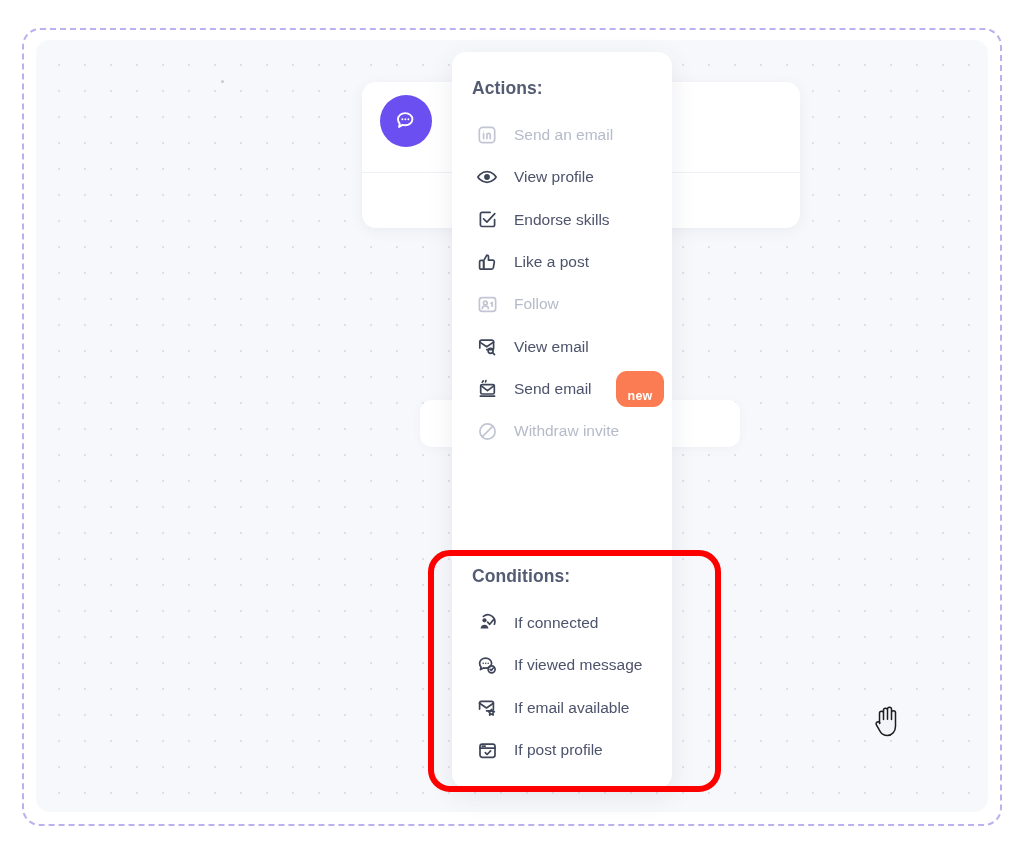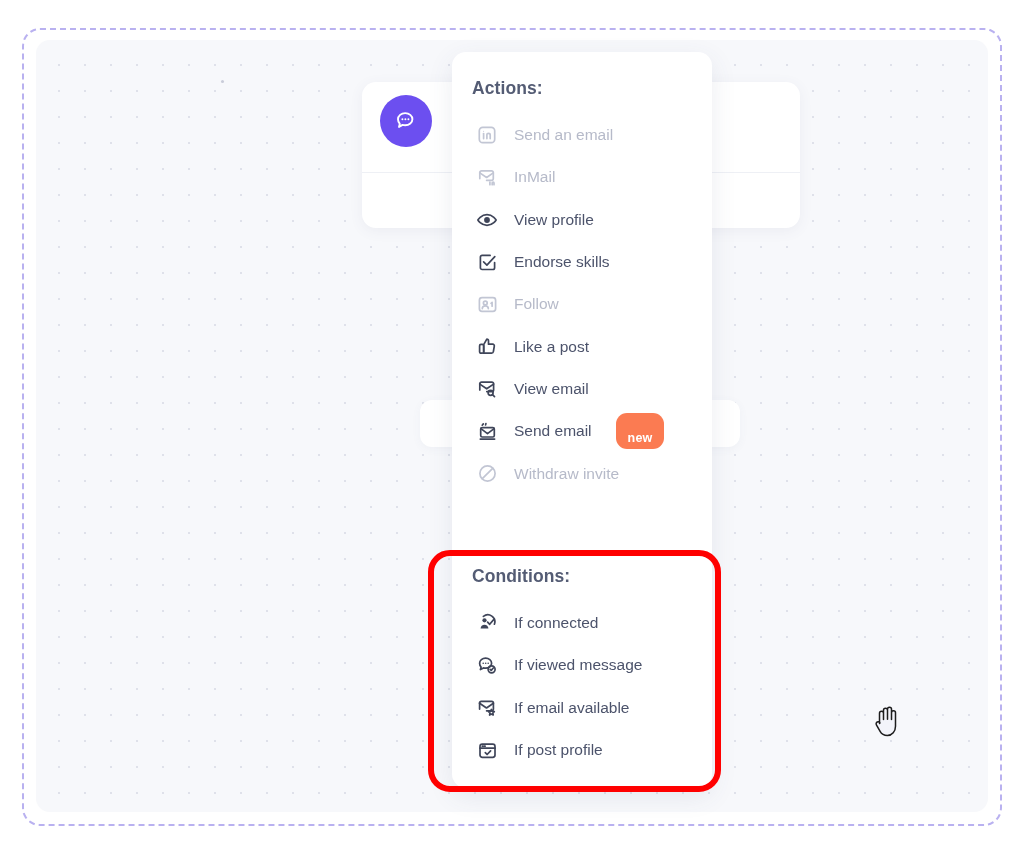--- a/index.html
+++ b/index.html
@@ -119,21 +119,21 @@
     border-radius: 22px;
     pointer-events: none;
     z-index: 40;
   }
 
   
   .popup {
     position: absolute;
     left: 452px;
     top: 52px;
-    width: 260px;
+    width: 220px;
     height: 736px;
     background: #ffffff;
     border-radius: 14px;
     box-shadow: 0 8px 26px rgba(70, 80, 120, 0.10);
     z-index: 30;
     padding: 0;
   }
 
   .section-title {
     font-size: 17.5px;
@@ -233,74 +233,61 @@
             <rect x="2.3" y="2.3" width="15.4" height="15.4" rx="3.4"></rect>
             <line x1="6.6" y1="8.6" x2="6.6" y2="13.6"></line>
             <circle cx="6.6" cy="6.2" r="0.55" fill="#c2c6d4" stroke="none"></circle>
             <path d="M9.9 13.6V9.6c0-.9.8-1.3 1.6-1.3s1.7.5 1.7 1.6v3.7"></path>
           </svg>
         </span>
         <span class="label">Send an email</span>
       </div>
 
 
-      <div class="menu-item disabled">
-        <span class="icon">
-          <svg width="21" height="21" viewBox="0 0 21 21">
-            <path d="M2.8 5.6a1.7 1.7 0 0 1 1.7-1.7h10.1a1.7 1.7 0 0 1 1.7 1.7v6a1.7 1.7 0 0 1-1.7 1.7H9.6"></path>
-            <path d="M2.8 5.9l6.8 4.6 6.7-4.6"></path>
-            <path d="M2.8 11.6v-6"></path>
-            <line x1="12.9" y1="15.1" x2="12.9" y2="17.7"></line>
-            <circle cx="12.9" cy="13.5" r="0.4" fill="#c2c6d4" stroke="none"></circle>
-            <path d="M15.2 17.7v-2c0-.5.4-.7.9-.7s.9.3.9.9v1.8"></path>
-          </svg>
-        </span>
-        <span class="label">InMail</span>
-      </div>
 
       <div class="menu-item">
         <span class="icon">
           <svg width="22" height="22" viewBox="0 0 22 22">
             <path d="M1.9 11S4.9 5.6 11 5.6 20.1 11 20.1 11 17.1 16.4 11 16.4 1.9 11 1.9 11z"></path>
             <circle cx="11" cy="11" r="2.9" fill="#3f4559" stroke="none"></circle>
           </svg>
         </span>
         <span class="label">View profile</span>
       </div>
 
       <div class="menu-item">
         <span class="icon">
           <svg width="21" height="21" viewBox="0 0 21 21">
             <path d="M17.6 10.6v5.2a1.7 1.7 0 0 1-1.7 1.7H5.1a1.7 1.7 0 0 1-1.7-1.7V5.1a1.7 1.7 0 0 1 1.7-1.7h8"></path>
             <path d="M6.6 9.9l3.3 3.2 7.9-8.4"></path>
           </svg>
         </span>
         <span class="label">Endorse skills</span>
+      </div>
+
+      <div class="menu-item">
+        <span class="icon">
+          <svg width="21" height="21" viewBox="0 0 21 21">
+            <path d="M6.7 17.2V8.6l3.1-5.5c.9 0 1.7.8 1.7 1.8v3.3h4.2c1 0 1.8.9 1.6 1.9l-.9 5.4c-.1.9-.9 1.7-1.8 1.7H6.7z"></path>
+            <rect x="2.6" y="8.4" width="4.1" height="8.8" rx="1.4"></rect>
+          </svg>
+        </span>
+        <span class="label">Like a post</span>
       </div>
 
       <div class="menu-item disabled">
         <span class="icon">
           <svg width="21" height="21" viewBox="0 0 21 21">
             <rect x="2.4" y="3.6" width="16.2" height="13.8" rx="2.6"></rect>
             <circle cx="8.3" cy="9" r="1.9"></circle>
             <path d="M5.3 14.6c0-1.6 1.4-2.7 3-2.7s3 1.1 3 2.7"></path>
             <path d="M14 9.3l1.1-.9v3.8"></path>
           </svg>
         </span>
         <span class="label">Follow</span>
-      </div>
-
-      <div class="menu-item">
-        <span class="icon">
-          <svg width="21" height="21" viewBox="0 0 21 21">
-            <path d="M6.7 17.2V8.6l3.1-5.5c.9 0 1.7.8 1.7 1.8v3.3h4.2c1 0 1.8.9 1.6 1.9l-.9 5.4c-.1.9-.9 1.7-1.8 1.7H6.7z"></path>
-            <rect x="2.6" y="8.4" width="4.1" height="8.8" rx="1.4"></rect>
-          </svg>
-        </span>
-        <span class="label">Like a post</span>
       </div>
 
       <div class="menu-item">
         <span class="icon">
           <svg width="21" height="21" viewBox="0 0 21 21">
             <path d="M2.8 5.8a1.7 1.7 0 0 1 1.7-1.7h10.4a1.7 1.7 0 0 1 1.7 1.7v6.1a1.7 1.7 0 0 1-1.7 1.7H9.8"></path>
             <path d="M2.8 6.1l6.9 4.7 6.9-4.7"></path>
             <path d="M2.8 11.9V5.8"></path>
             <circle cx="13.6" cy="14.8" r="2.5"></circle>
             <line x1="15.5" y1="16.7" x2="17.5" y2="18.6"></line>

